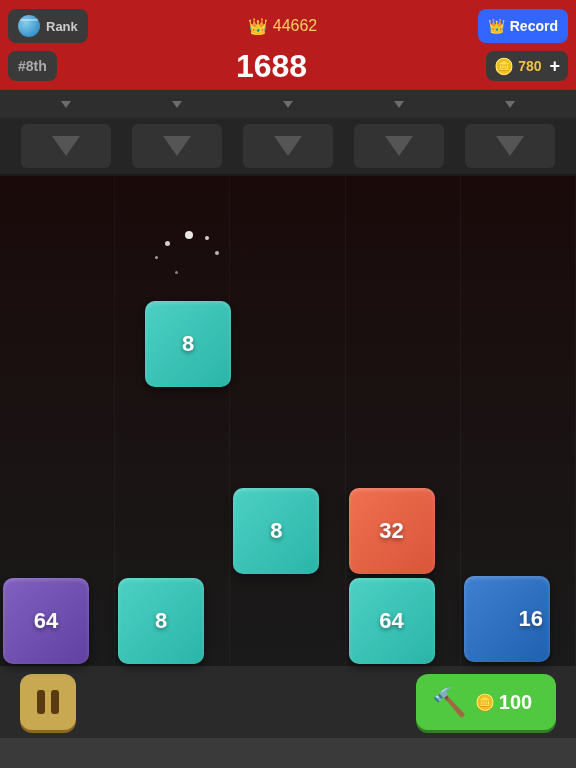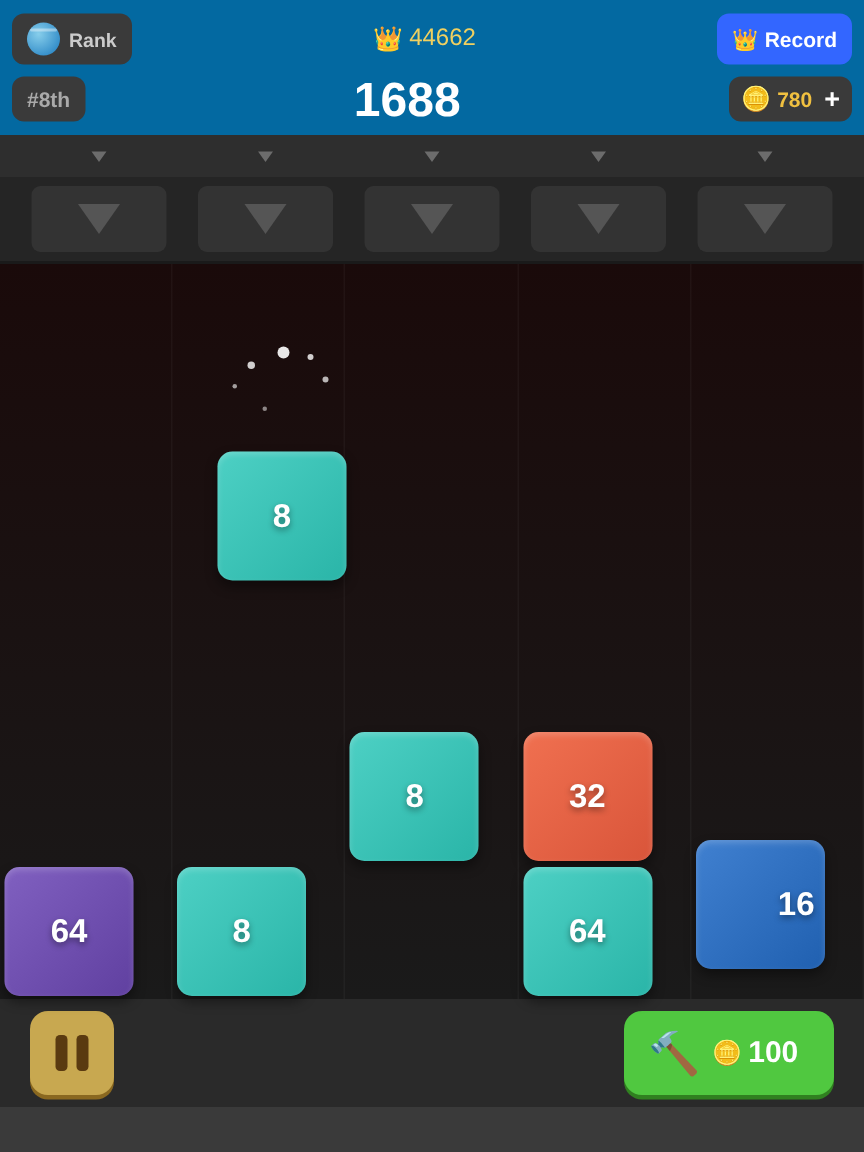--- a/index.html
+++ b/index.html
@@ -9,21 +9,21 @@
       background: #3a3a3a;
       font-family: 'Arial Rounded MT Bold', Arial, sans-serif;
       overflow: hidden;
       position: relative;
     }
 
     
     #header {
       width: 100%;
       height: 90px;
-      background: #0369a1;
+      background: #b91c1c;
       display: flex;
       flex-direction: column;
       padding: 6px 8px 4px 8px;
     }
 
     #header-top {
       display: flex;
       align-items: center;
       justify-content: space-between;
       height: 40px;
@@ -440,21 +440,21 @@
     </div>
     <div class="block block-teal" style="position:relative; width:86px; height:86px;">8</div>
   </div>
 
   <div class="block block-teal" style="left: calc(2 * (576px/5) + 3px); bottom: 92px;">8</div>
   <div class="block block-coral" style="left: calc(3 * (576px/5) + 3px); bottom: 92px; margin-top: 24px;">32</div>
 
   <div class="block block-purple" style="left: calc(0 * (576px/5) + 3px); bottom: 2px;">64</div>
   <div class="block block-teal" style="left: calc(1 * (576px/5) + 3px); bottom: 2px;">8</div>
   <div class="block block-teal" style="left: calc(3 * (576px/5) + 3px); bottom: 2px;">64</div>
-  <div class="block block-blue" style="left: calc(4 * (576px/5) + 3px); bottom: 20px; padding-left: 48px;">16</div>
+  <div class="block block-blue" style="left: calc(4 * (576px/5) + 3px); bottom: 4px; padding-left: 48px;">16</div>
 </div>
 
 <div id="footer">
   <button id="pause-button">
     <div id="pause-icon">
       <div class="pause-bar"></div>
       <div class="pause-bar"></div>
     </div>
   </button>
   <button id="hammer-button">

